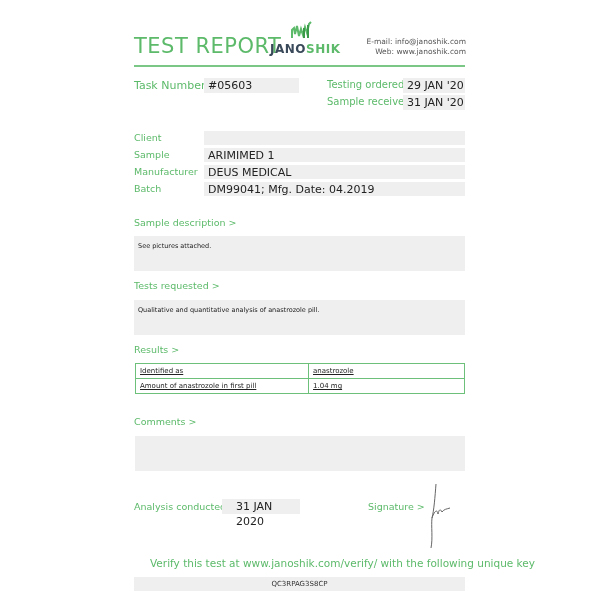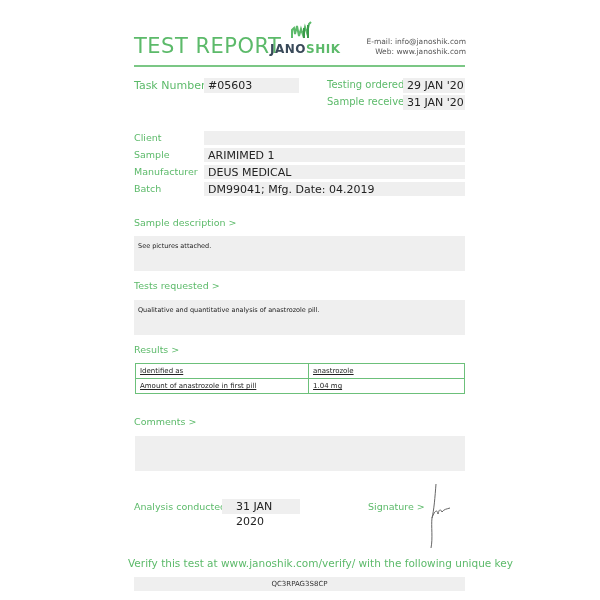--- a/index.html
+++ b/index.html
@@ -12,21 +12,21 @@
     .logo-word .shik { color: #5cba6a; margin-top: 17px; }
     .contact { right: 134px; top: 37px; text-align: right; font-size: 7.5px; line-height: 10px; color: #555; }
     .hr { left: 134px; top: 65px; width: 331px; height: 2px; background: #7bc785; }
     .label { font-size: 10.5px; color: #5cba6a; }
     .field { background: #efefef; font-size: 11px; color: #222; padding-left: 4px; box-sizing: border-box; line-height: 15px; }
     .small-label { font-size: 9.5px; color: #5cba6a; }
     .box { background: #efefef; font-size: 6.5px; color: #222; padding: 6px 4px; box-sizing: border-box; }
     table.results { border-collapse: collapse; font-size: 7px; color: #222; }
     table.results td { border: 1.5px solid #6cc07a; padding: 2px 4px; height: 10px; text-decoration: underline; }
     .sig { left: 428px; top: 482px; }
-    .verify { left: 128px; top: 557px; font-size: 10.5px; color: #5cba6a; }
+    .verify { left: 150px; top: 557px; font-size: 10.5px; color: #5cba6a; }
     .key { left: 134px; top: 577px; width: 331px; height: 14px; background: #efefef; text-align: center; font-size: 7px; line-height: 14px; color: #333; }
   </style>
 </head>
 <body>
 
 <div class="abs title">TEST REPORT</div>
 
 <div class="abs logo">
   <svg width="24" height="20" viewBox="0 0 24 20" style="position:absolute;left:20px;top:0;">
     <path d="M2 18 L2 10 L4 8 L5 14 L7 6 L9 16 L11 9 L13 15 L15 7 L17 13 L19 4 L21 2" stroke="#5cba6a" stroke-width="2" fill="none"></path>

